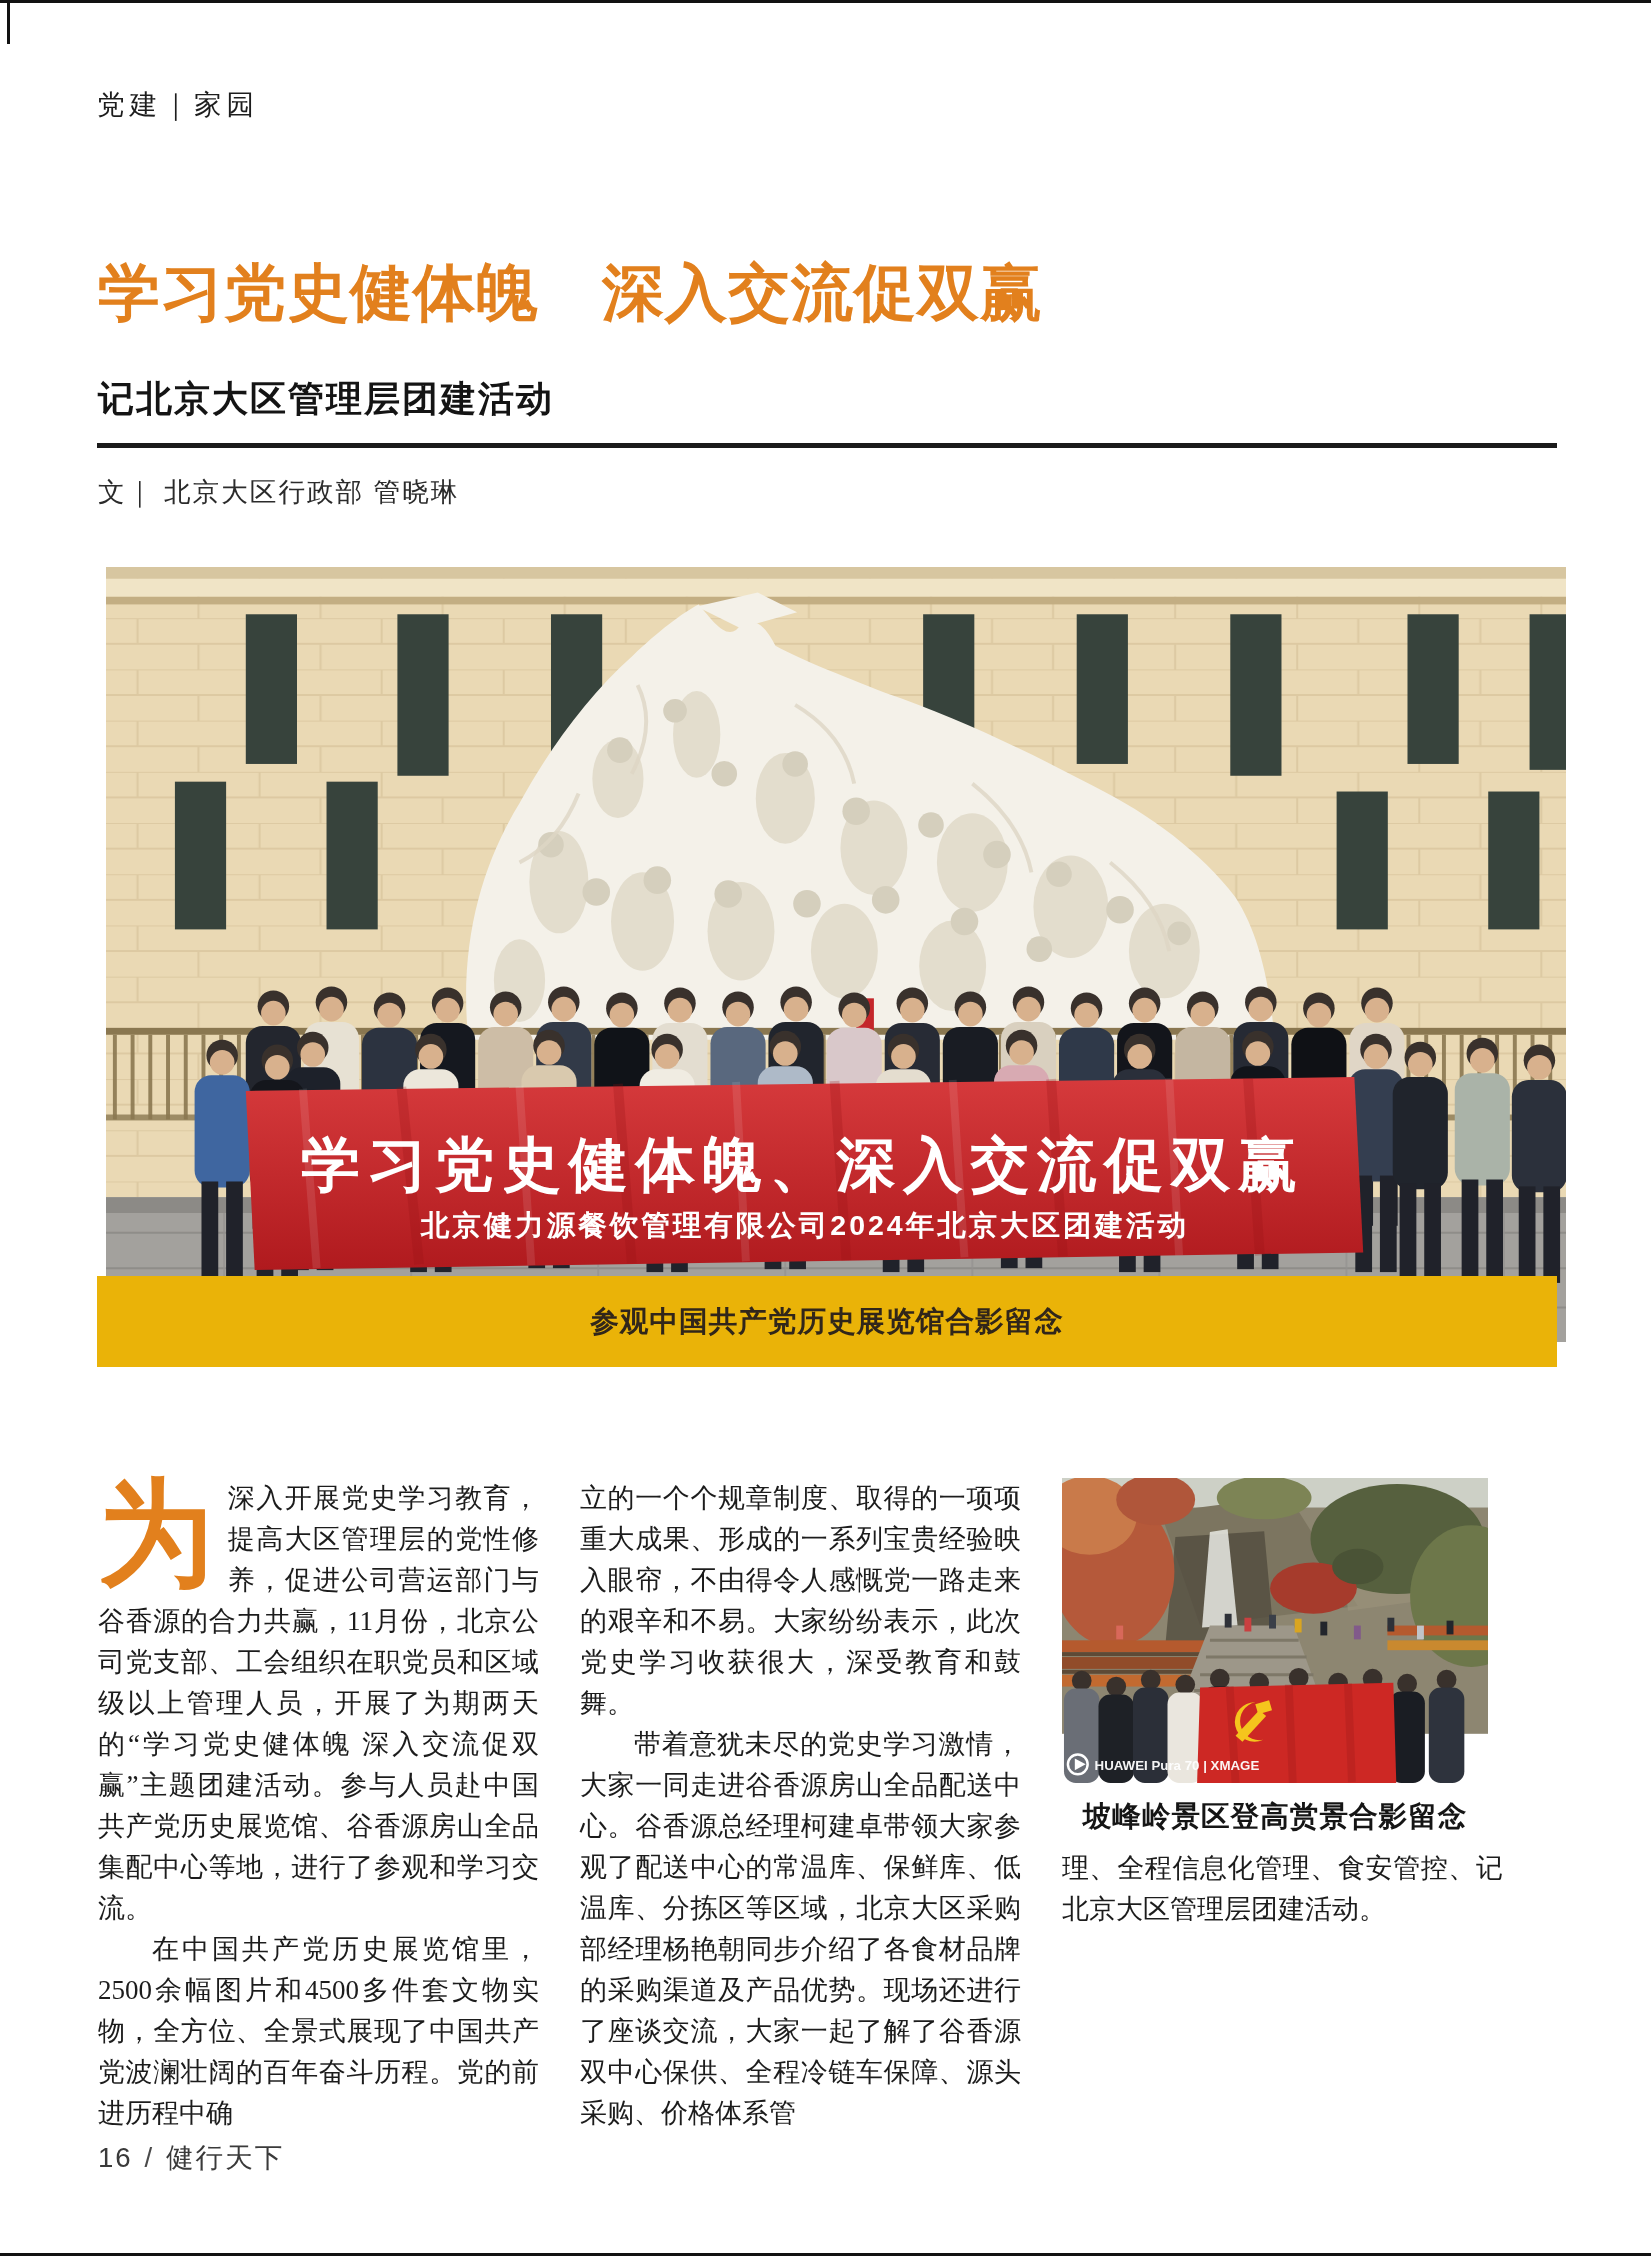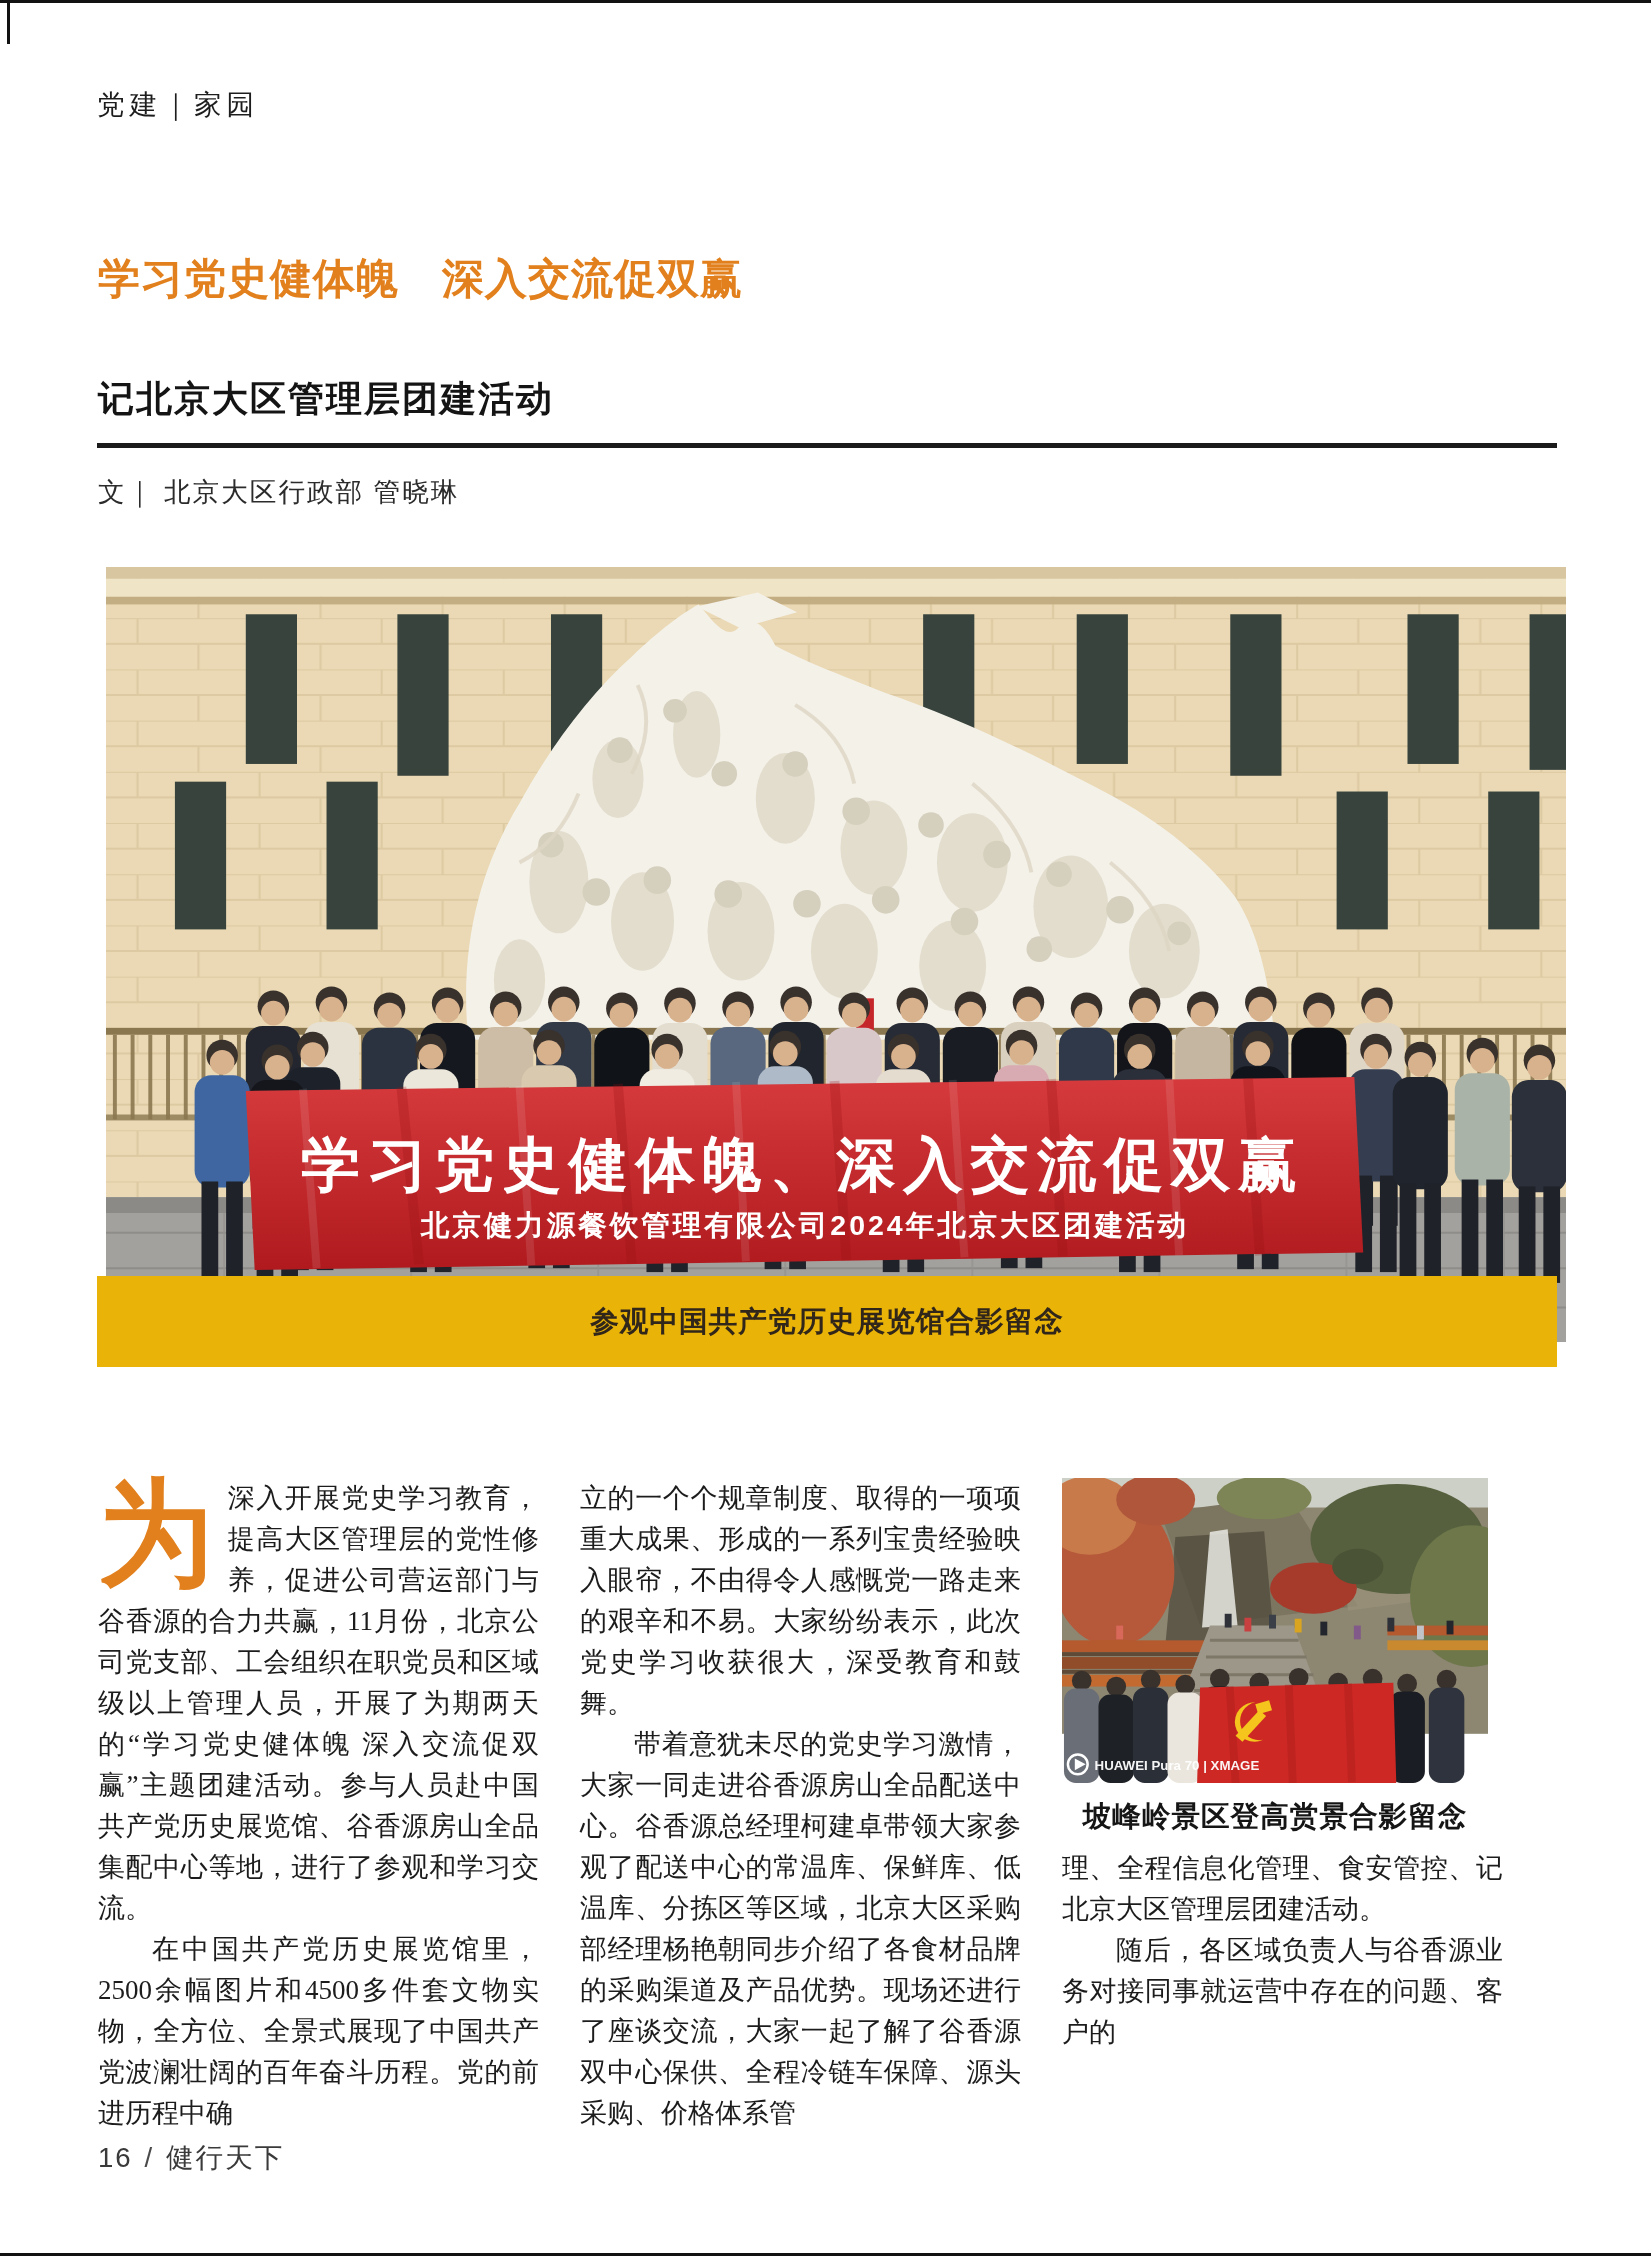--- a/index.html
+++ b/index.html
@@ -14,21 +14,21 @@
     font-family:"Liberation Sans", sans-serif;
   }
   .corner-tick{position:absolute;left:6.9px;top:0;width:3px;height:41px;background:#121212;}
   .kicker{
     position:absolute;left:97px;top:83px;
     font-size:27.6px;color:#1d1d1d;letter-spacing:4.9px;font-weight:500;
   }
   .title{
     position:absolute;left:98px;top:248px;margin:0;
     font-family:"Liberation Serif", serif;
-    font-size:42px;font-weight:700;color:#e2801d;letter-spacing:1px;white-space:nowrap;
+    font-size:62px;font-weight:700;color:#e2801d;letter-spacing:1px;white-space:nowrap;
   }
   .subtitle{
     position:absolute;left:98px;top:372px;margin:0;
     font-size:36px;font-weight:700;color:#141414;letter-spacing:2px;text-align:center;
   }
   .rule{position:absolute;left:97px;top:440px;width:1460px;height:4.9px;background:#1b1b1b;}
   .byline{position:absolute;left:98px;top:471px;font-size:26.6px;color:#2b2b2b;letter-spacing:2px;}
   .main-photo{position:absolute;left:97px;top:555px;width:1460px;height:775px;margin:9px;}
   .main-photo svg{display:block;width:100%;height:100%;}
   .caption-band{
@@ -334,21 +334,20 @@
 
           <g>
             <circle cx="16" cy="291" r="10" fill="none" stroke="#ffffff" stroke-width="2.5"></circle>
             <path d="M13,285 L13,297 L24,291 Z" fill="#ffffff"></path>
             <text x="33" y="297" font-size="13.5" font-weight="700" fill="#ffffff" opacity="0.95" font-family="'Liberation Sans',sans-serif">HUAWEI Pura 70 | XMAGE</text>
           </g>
         </svg>
       </figure>
       <div class="side-caption">坡峰岭景区登高赏景合影留念</div>
       <p>理、全程信息化管理、食安管控、记北京大区管理层团建活动。</p>
-      <p class="indent">随后，各区域负责人与谷香源业务对接同事就运营中存在的问题、客户的</p>
     </div>
   </div>
 
   <div class="footer">
     <span>16</span><span class="slash">/</span><span>健行天下</span>
   </div>
 </div>
 
 
 </body></html>

